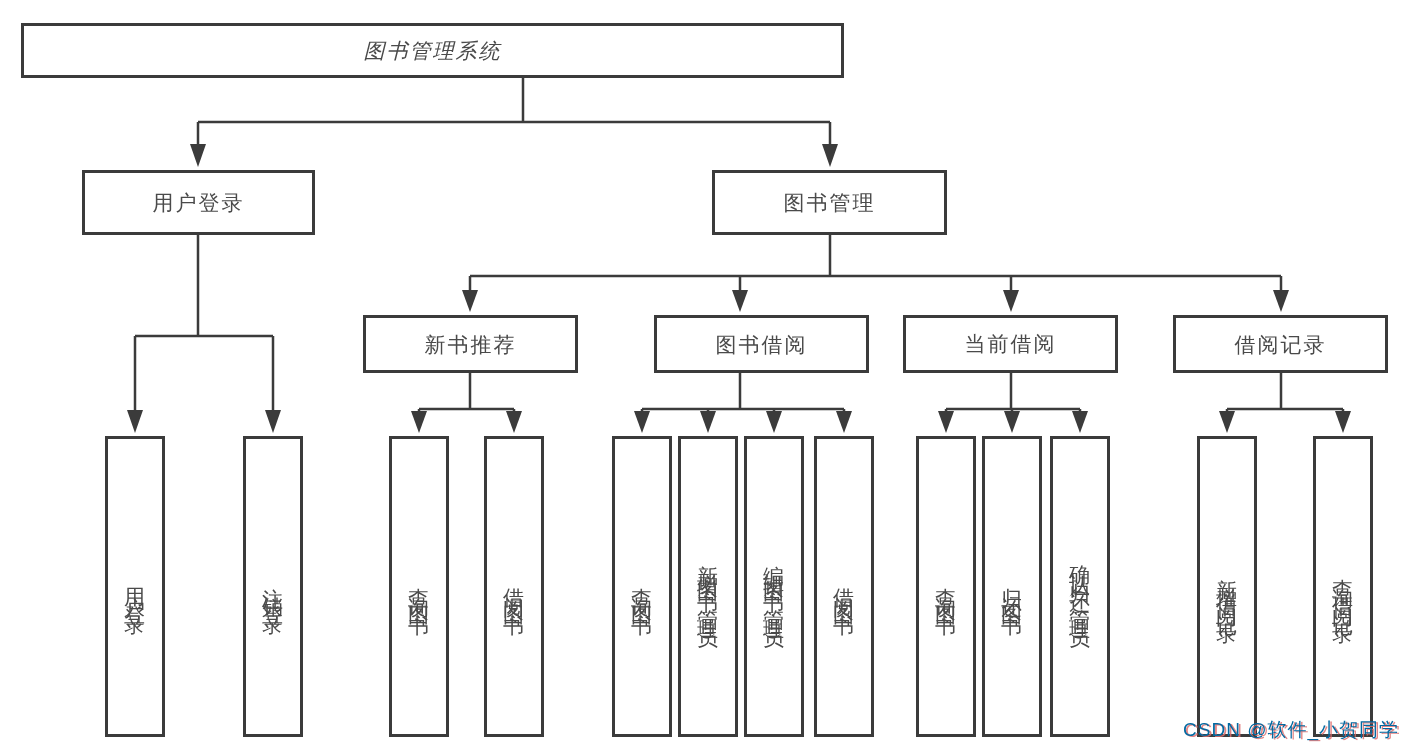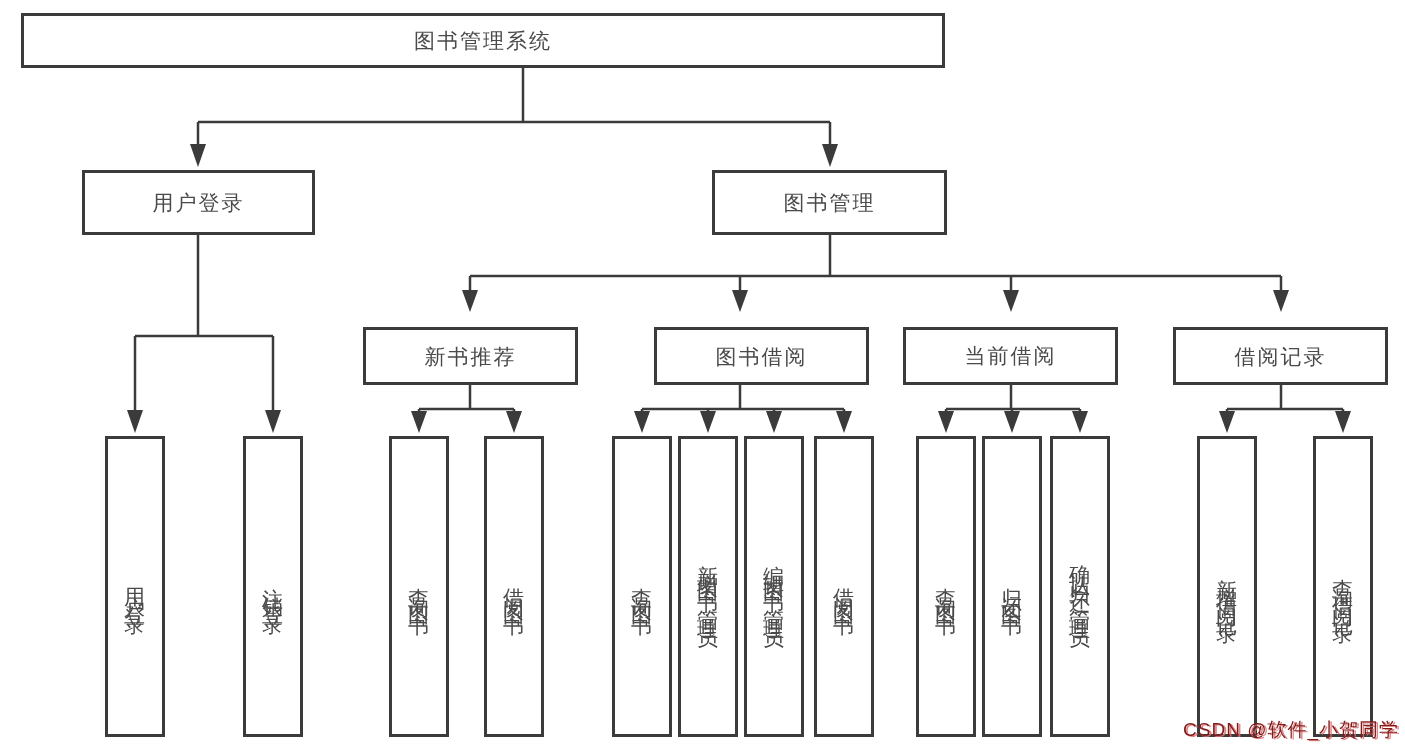--- a/index.html
+++ b/index.html
@@ -34,26 +34,26 @@
     text-align: center;
     line-height: 1;
   }
   .box.v {
     writing-mode: vertical-rl;
     text-orientation: mixed;
     letter-spacing: 9px;
     padding-top: 4px;
   }
   
-  .n-root   { left: 21px;  top: 13px;  width: 924px; height: 55px; }
+  .n-root   { left: 21px;  top: 23px;  width: 823px; height: 55px; font-style: italic; }
   
   .n-login  { left: 82px;  top: 170px; width: 233px;  height: 65px; }
   .n-mgmt   { left: 712px; top: 170px; width: 235px;  height: 65px; }
   
-  .l3       { top: 315px; width: 215px; height: 58px; margin-top: 12px; }
+  .l3       { top: 315px; width: 215px; height: 58px; }
   .n-rec    { left: 363px;  }
   .n-borrow { left: 654px;  }
   .n-cur    { left: 903px; font-family: Liberation Serif, serif;  }
   .n-recrd  { left: 1173px; }
   
   .leaf     { top: 436px; width: 60px; height: 301px; }
   .lf-0  { left: 105px;  }
   .lf-1  { left: 243px;  }
   .lf-2  { left: 389px;  }
   .lf-3  { left: 484px;  }
@@ -64,21 +64,21 @@
   .lf-8  { left: 916px;  }
   .lf-9  { left: 982px;  }
   .lf-10 { left: 1050px; }
   .lf-11 { left: 1197px; }
   .lf-12 { left: 1313px; }
   #watermark {
     position: absolute;
     right: 6px;
     bottom: 4px;
     font-size: 19px;
-    color: #7f1d1d;
+    color: #0369a1;
     text-shadow: 2px 1px 0 rgba(222, 110, 110, 0.85);
     letter-spacing: 1px;
     z-index: 5;
     white-space: nowrap;
   }
   .wire {
     stroke: #3b3b3b;
     stroke-width: 2.5;
     fill: none;
   }

